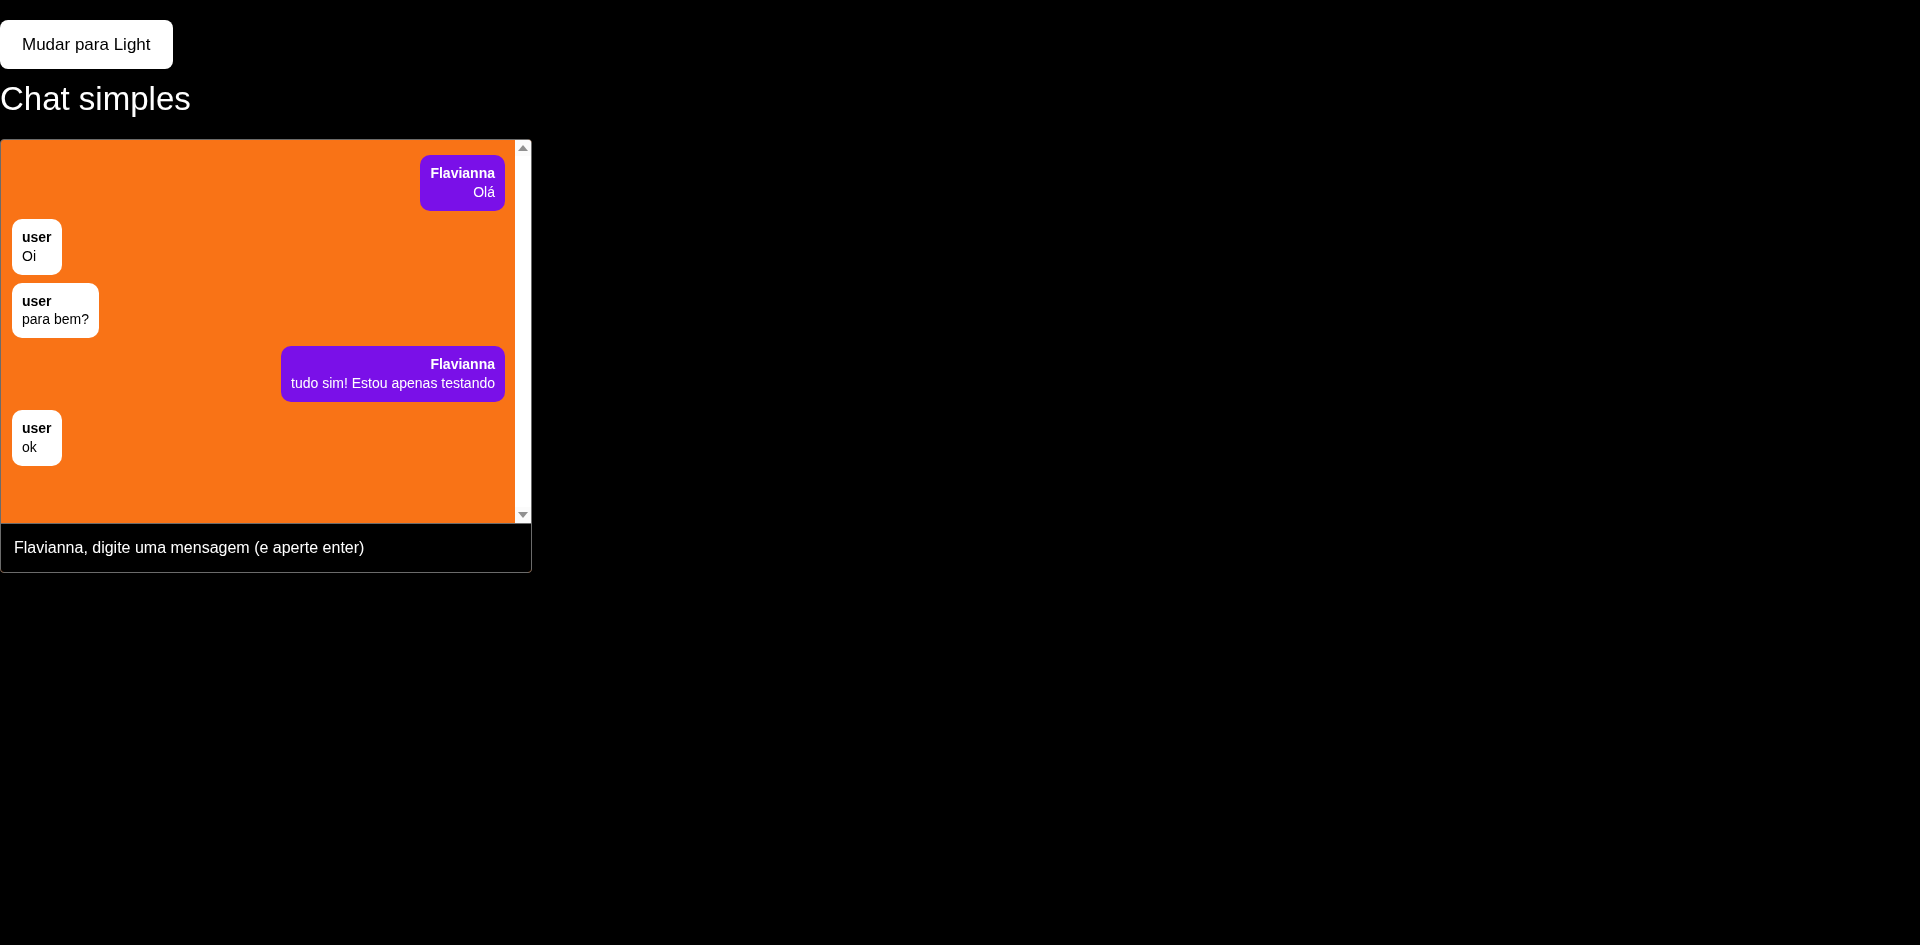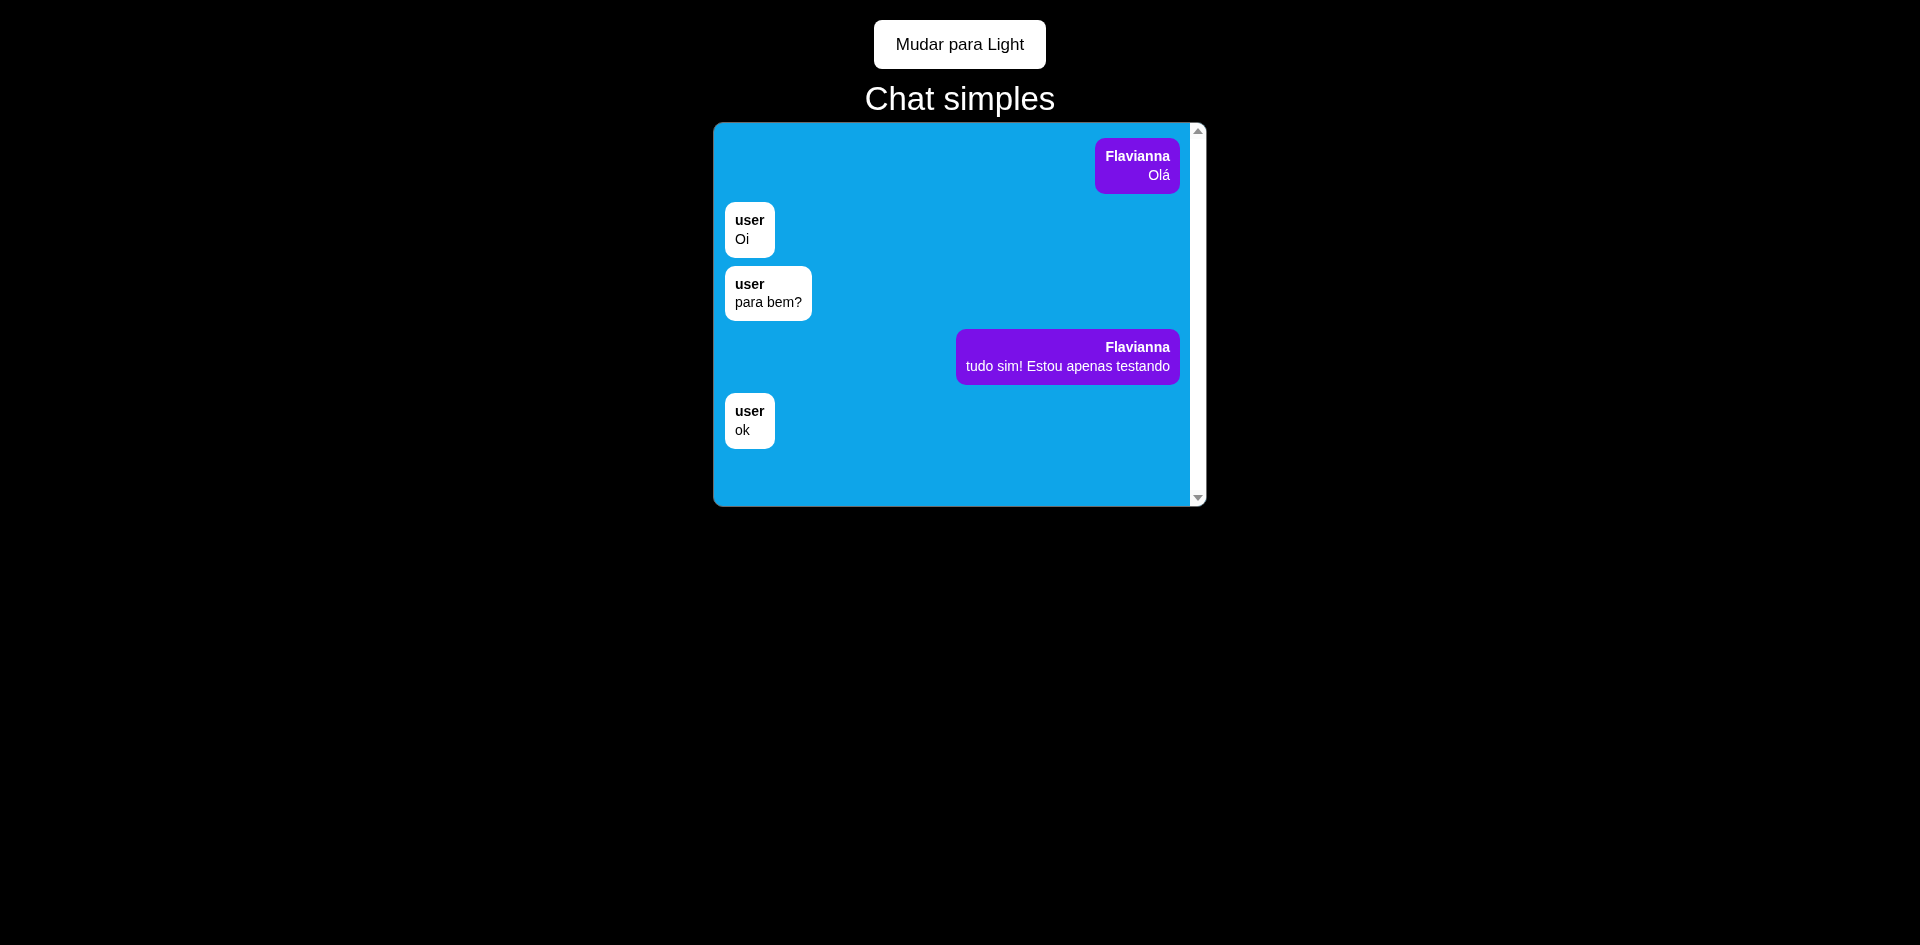--- a/index.html
+++ b/index.html
@@ -8,48 +8,48 @@
     height: 945px;
     background: #000000;
     font-family: "Liberation Sans", sans-serif;
     overflow: hidden;
   }
   .page {
     width: 100%;
     padding-top: 20px;
     display: flex;
     flex-direction: column;
-    align-items: center;
+    align-items: flex-start;
   }
   
   .theme-btn {
     background: #ffffff;
     color: #000000;
     border: none;
     border-radius: 8px;
     height: 49px;
     padding: 0 22px;
     font-size: 17px;
     font-family: "Liberation Sans", sans-serif;
     cursor: pointer;
   }
   
   .title {
     color: #ffffff;
     font-size: 33px;
     font-weight: 400;
-    margin: 11px 0 4px 0;
+    margin: 11px 0 21px 0;
     text-align: center;
   }
   
   .chat-widget {
-    width: 494px;
+    width: 532px;
     border: 1px solid var(--border-color, #6b6b6b);
-    border-radius: 10px;
-    background: #0ea5e9;
+    border-radius: 4px;
+    background: #f97316;
     overflow: hidden;
   }
   .messages {
     position: relative;
     height: 383px;
     width: 100%;
   }
   .message-list {
     position: absolute;
     top: 0; left: 0; right: 16px; bottom: 0;
@@ -177,16 +177,17 @@
           <span class="tri-up"></span>
         </div>
         <div class="sb-thumb"></div>
         <div class="sb-btn">
           <span class="tri-down"></span>
         </div>
       </div>
     </div>
 
     <div>
+        <input type="text" class="chat-input" placeholder="Flavianna, digite uma mensagem (e aperte enter)" style="">
       </div>
 
   </div>
 </div>
 
 </body></html>

